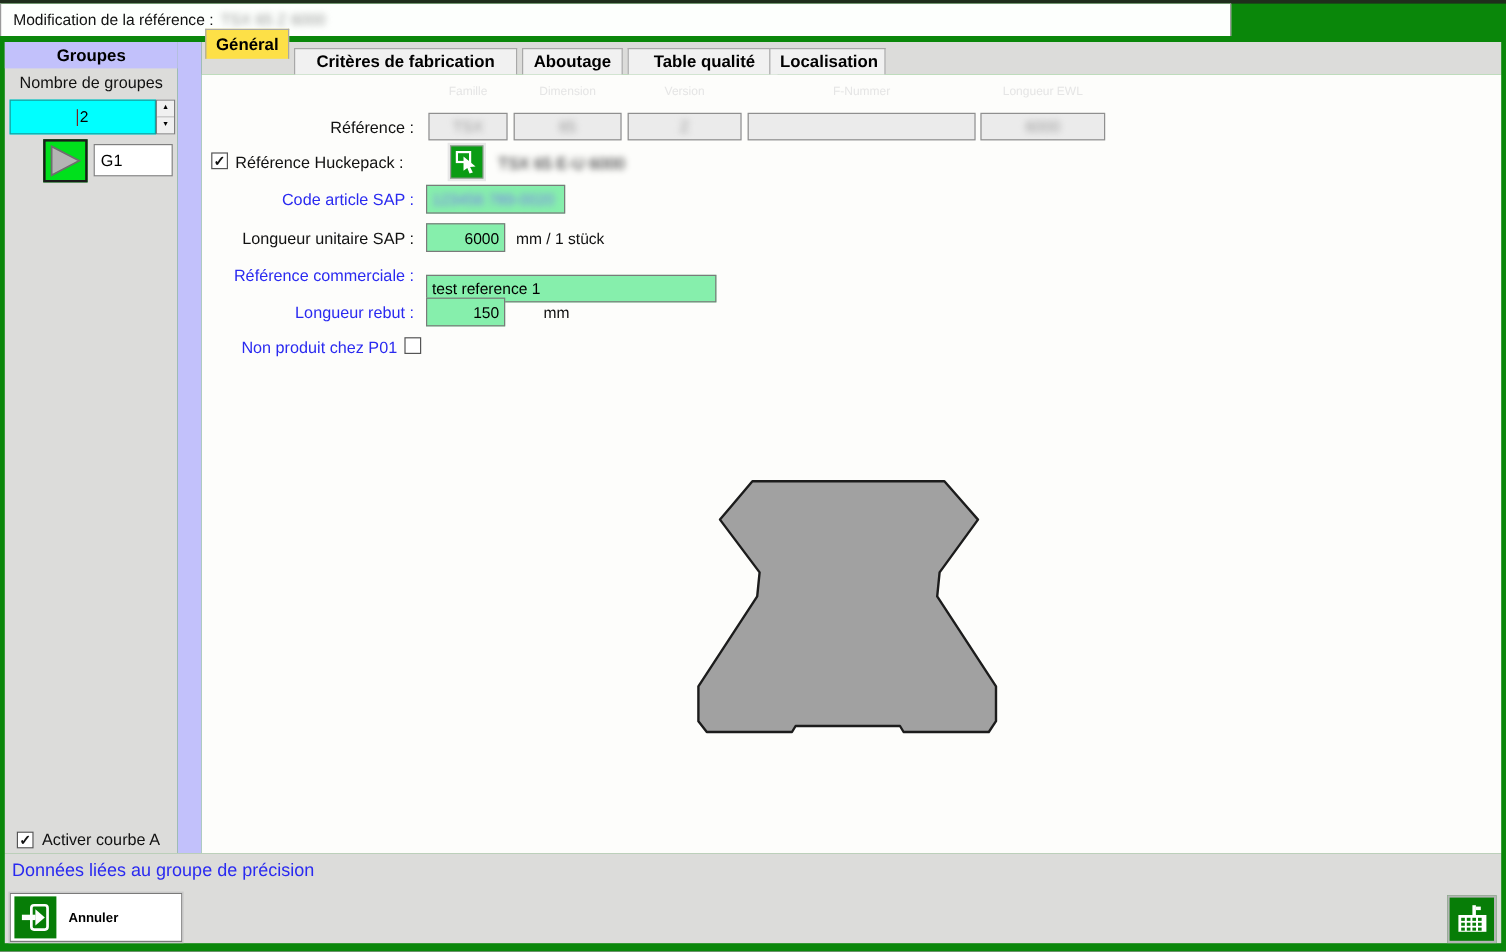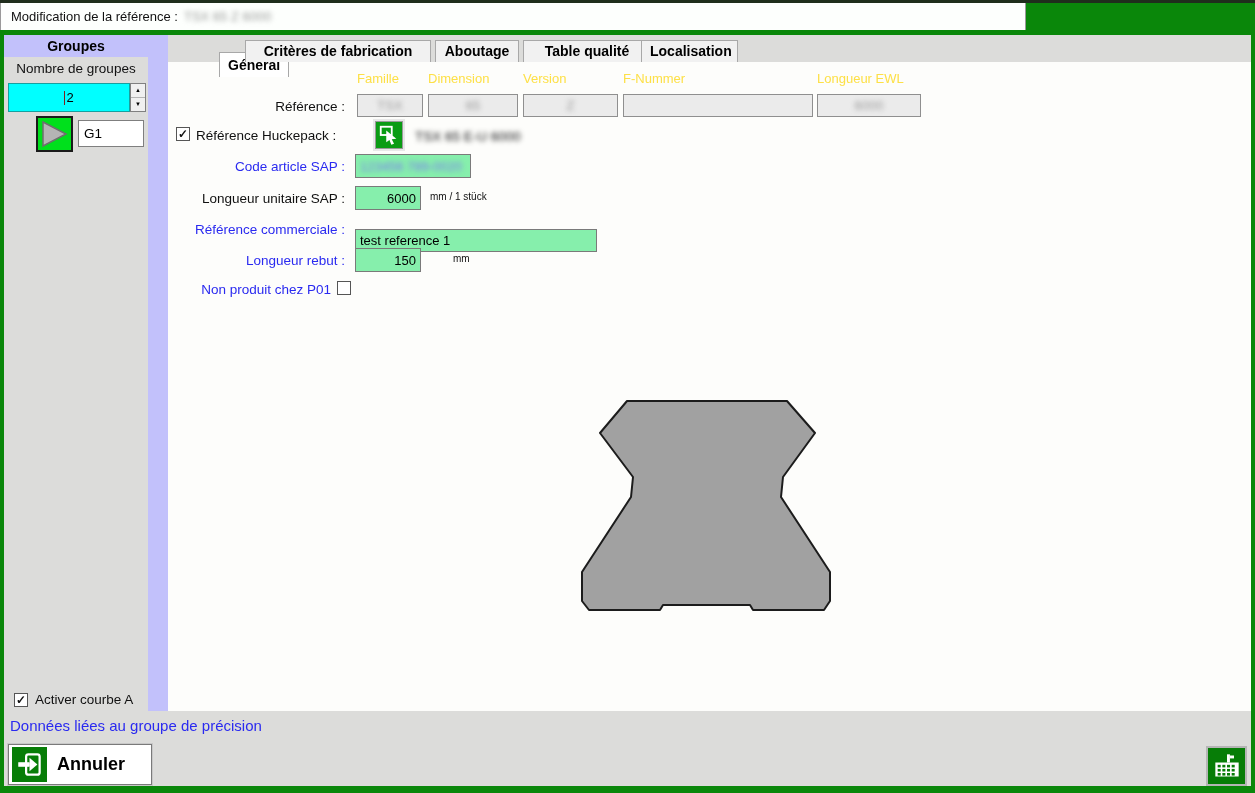--- a/index.html
+++ b/index.html
@@ -33,40 +33,40 @@
               text-align:center; color:#111; font-weight:bold; }
   .sidebar-footer { position:absolute; left:10px; top:657px; display:flex; align-items:center; gap:7px; font-size:13.5px; color:#111; }
 
   .lavender-strip { position:absolute; left:148px; top:35px; width:20px; height:676px; background:#c2c1fb; }
 
   
   .tabstrip-bg { position:absolute; left:168px; top:35px; width:1083px; height:27px; background:#dcdcda; }
   .page { position:absolute; left:168px; top:62px; width:1083px; height:649px; background:#fdfdfb; }
   .tab { position:absolute; top:40px; height:22px; background:#f1f1f1; border:1px solid #a8a8a8; border-bottom:none;
          font-size:14px; font-weight:bold; color:#000; text-align:center; line-height:21px; padding:0 8px; }
-  .tab.active { top:52px; height:25px; background:#ffffff; line-height:24px;margin-left:48px; }
-
-  .hdr { position:absolute; top:71px; font-size:13px; color:#fde047; }
+  .tab.active { top:24px; height:25px; background:#fde047; line-height:24px; }
+
+  .hdr { position:absolute; top:71px; font-size:10px; color:#e5e5e5; text-align:center; }
   .lbl { position:absolute; font-size:13.5px; color:#111; text-align:right; }
   .lbl.blue, .blue { color:#2a2af0; }
   .field { position:absolute; background:#86efac; border:1px solid #7a7a7a; font-size:13px; color:#000;
            display:flex; align-items:center; padding:0 4px; }
   .field.disabled { background:#ebebeb; border:1px solid #8f8f8f; justify-content:center; }
   .field.right { justify-content:flex-end; }
-  .unit { position:absolute; font-size:10px; color:#111; }
+  .unit { position:absolute; font-size:13px; color:#111; }
 
   .icon-btn-green { position:absolute; left:375px; top:121px; width:28px; height:28px; background:#0a9c14;
                     border:1px solid #9a9a9a; outline:2px solid #e8e8e8; display:flex; align-items:center; justify-content:center; }
 
   .footer { position:absolute; left:4px; top:711px; width:1247px; height:75px; background:#dcdcda; }
   .status-text { position:absolute; left:6px; top:6px; font-size:15px; color:#2a2af0; }
   .cancel-btn { position:absolute; left:4px; top:33px; width:144px; height:41px; background:#fff;
                 border:1px solid #7a7a7a; outline:1px solid #c8c8c8; display:flex; align-items:center; }
   .cancel-icon { width:35px; height:35px; background:#077d07; margin-left:3px; display:flex; align-items:center; justify-content:center; }
-  .cancel-label { font-size:18px; font-weight:bold; color:#000; margin-left:10px; }
+  .cancel-label { font-size:11px; font-weight:bold; color:#000; margin-left:10px; }
   .factory-btn { position:absolute; right:4px; top:35px; width:41px; height:40px; background:#077d07;
                  border:2px solid #b5b5b5; display:flex; align-items:center; justify-content:center; }
 </style>
 </head>
 <body>
 
 <div class="window">
 
   <div class="desktop-sliver"></div>
 

